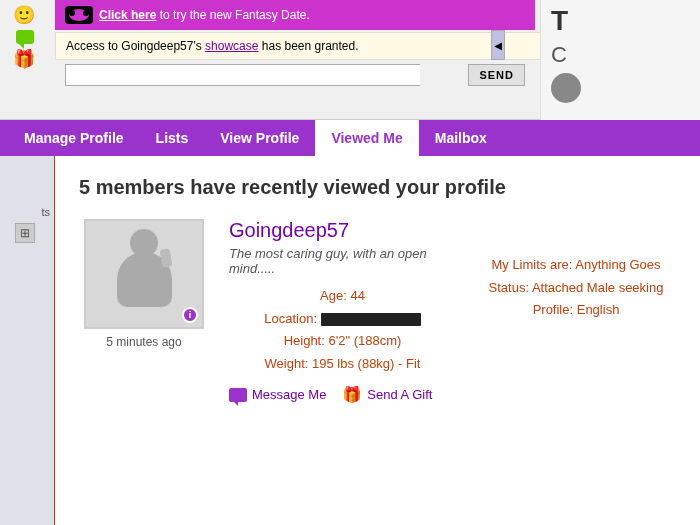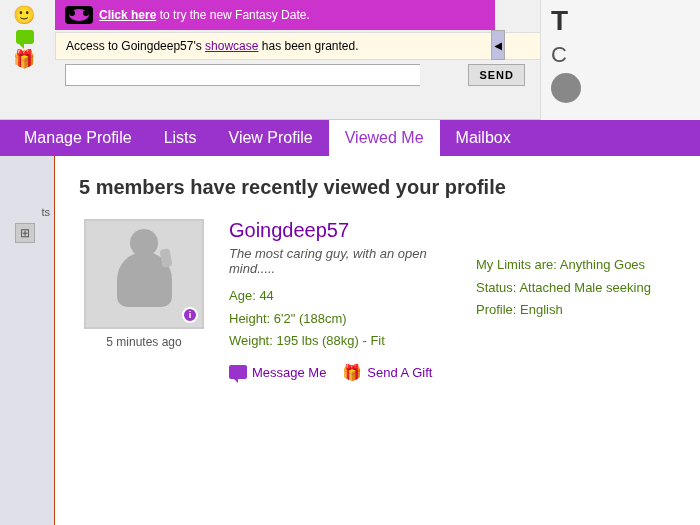--- a/index.html
+++ b/index.html
@@ -13,21 +13,21 @@
       position: relative;
     }
     .notification-bar {
       background: #cc33cc;
       color: white;
       padding: 6px 10px;
       font-size: 12px;
       display: flex;
       align-items: center;
       gap: 6px;
-      width: 440px;
+      width: 480px;
       margin-left: 55px;
     }
     .notification-bar a { color: white; font-weight: bold; text-decoration: underline; cursor: pointer; }
     .mask-icon {
       width: 28px; height: 18px;
       background: #000;
       border-radius: 4px;
       position: relative;
       display: inline-flex;
       align-items: center;
@@ -156,22 +156,22 @@
     
     .nav-bar {
       background: #9933cc;
       display: flex;
       align-items: stretch;
       height: 36px;
     }
     .nav-item {
       color: white;
       padding: 12px 16px;
-      font-size: 16px;
-      font-weight: normal;
+      font-size: 14px;
+      font-weight: bold;
       display: flex;
       align-items: center;
       cursor: pointer;
       white-space: nowrap;
     }
     .nav-item.active {
       background: white;
       color: #9933cc;
     }
     .nav-left-stub {
@@ -311,23 +311,24 @@
       margin-bottom: 4px;
     }
     .tagline {
       color: #555;
       font-style: italic;
       margin-bottom: 10px;
       font-size: 13px;
     }
     .info-row {
       font-size: 13px;
-      color: #4d7c0f;
+      color: #c2410c;
       margin-bottom: 3px;
       line-height: 1.5;
+      text-align: center;
     }
     .info-row .redacted {
       display: inline-block;
       background: #222;
       color: #222;
       min-width: 100px;
       height: 13px;
       vertical-align: middle;
       border-radius: 1px;
     }
@@ -459,20 +460,24 @@
 
       <div class="profile-info">
         <a class="username-link">Goingdeep57</a>
         <div class="tagline">The most caring guy, with an open mind.....</div>
         <div class="info-row">
           <span>Age:</span>
           <span> </span>
           <span>44</span>
         </div>
         <div class="info-row">
+          <span>Location:</span>
+          <span class="redacted"></span>
+        </div>
+        <div class="info-row">
           <span>Height:</span>
           <span> </span>
           <span>6'2" (188cm)</span>
         </div>
         <div class="info-row">
           <span>Weight:</span>
           <span> </span>
           <span>195 lbs (88kg) - Fit</span>
         </div>
 

